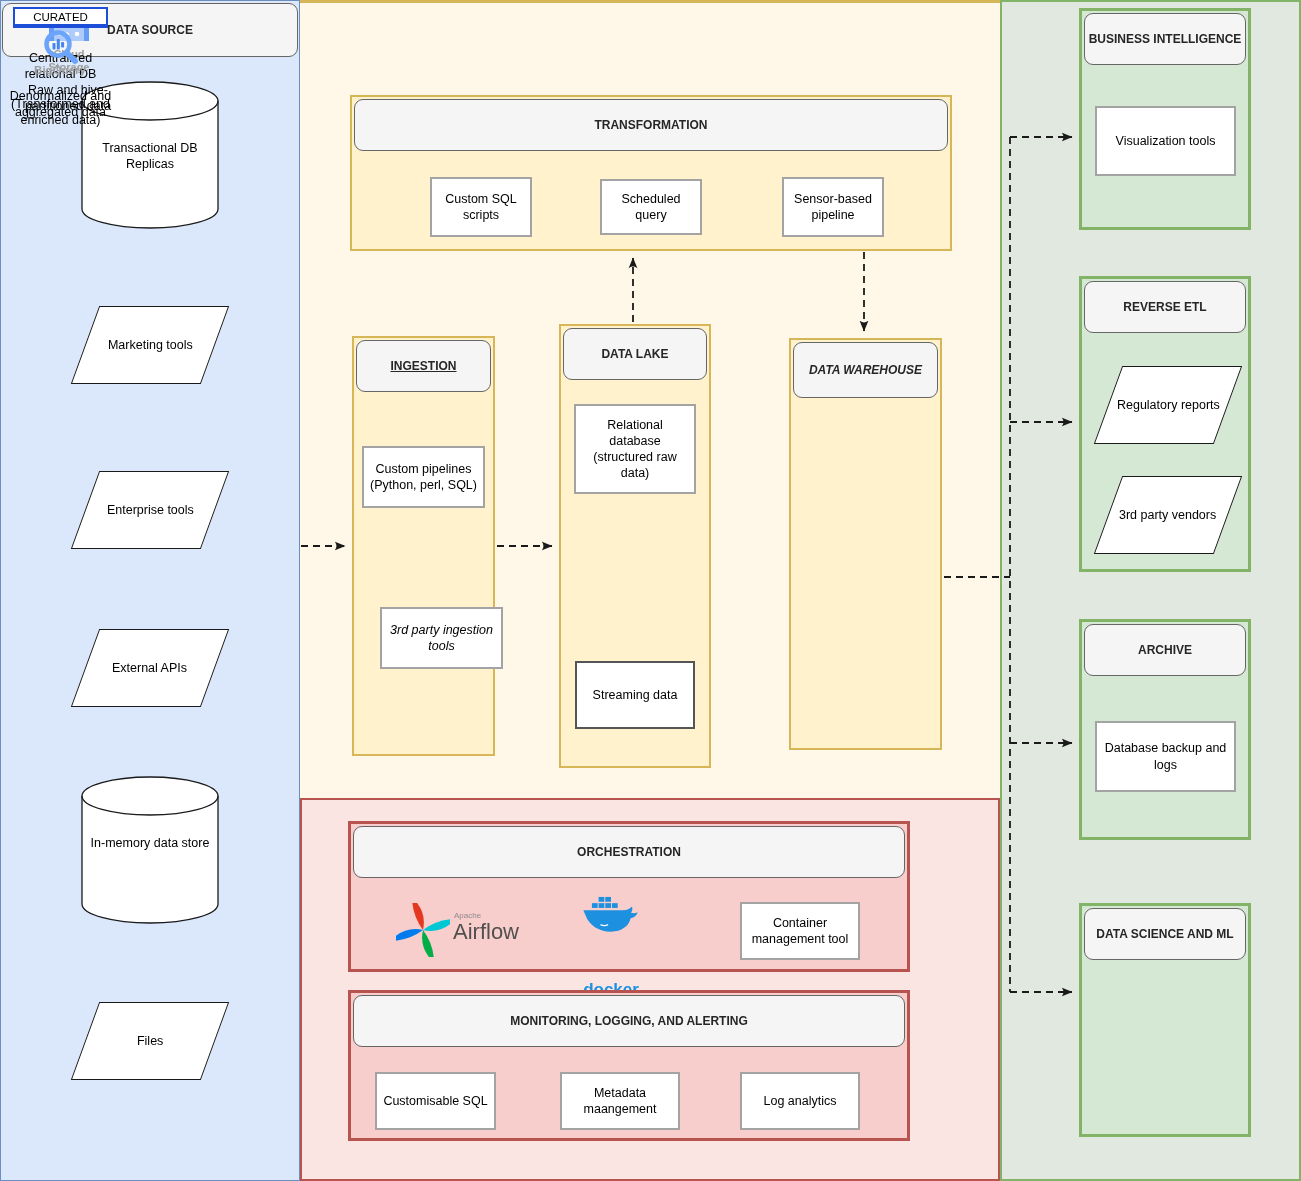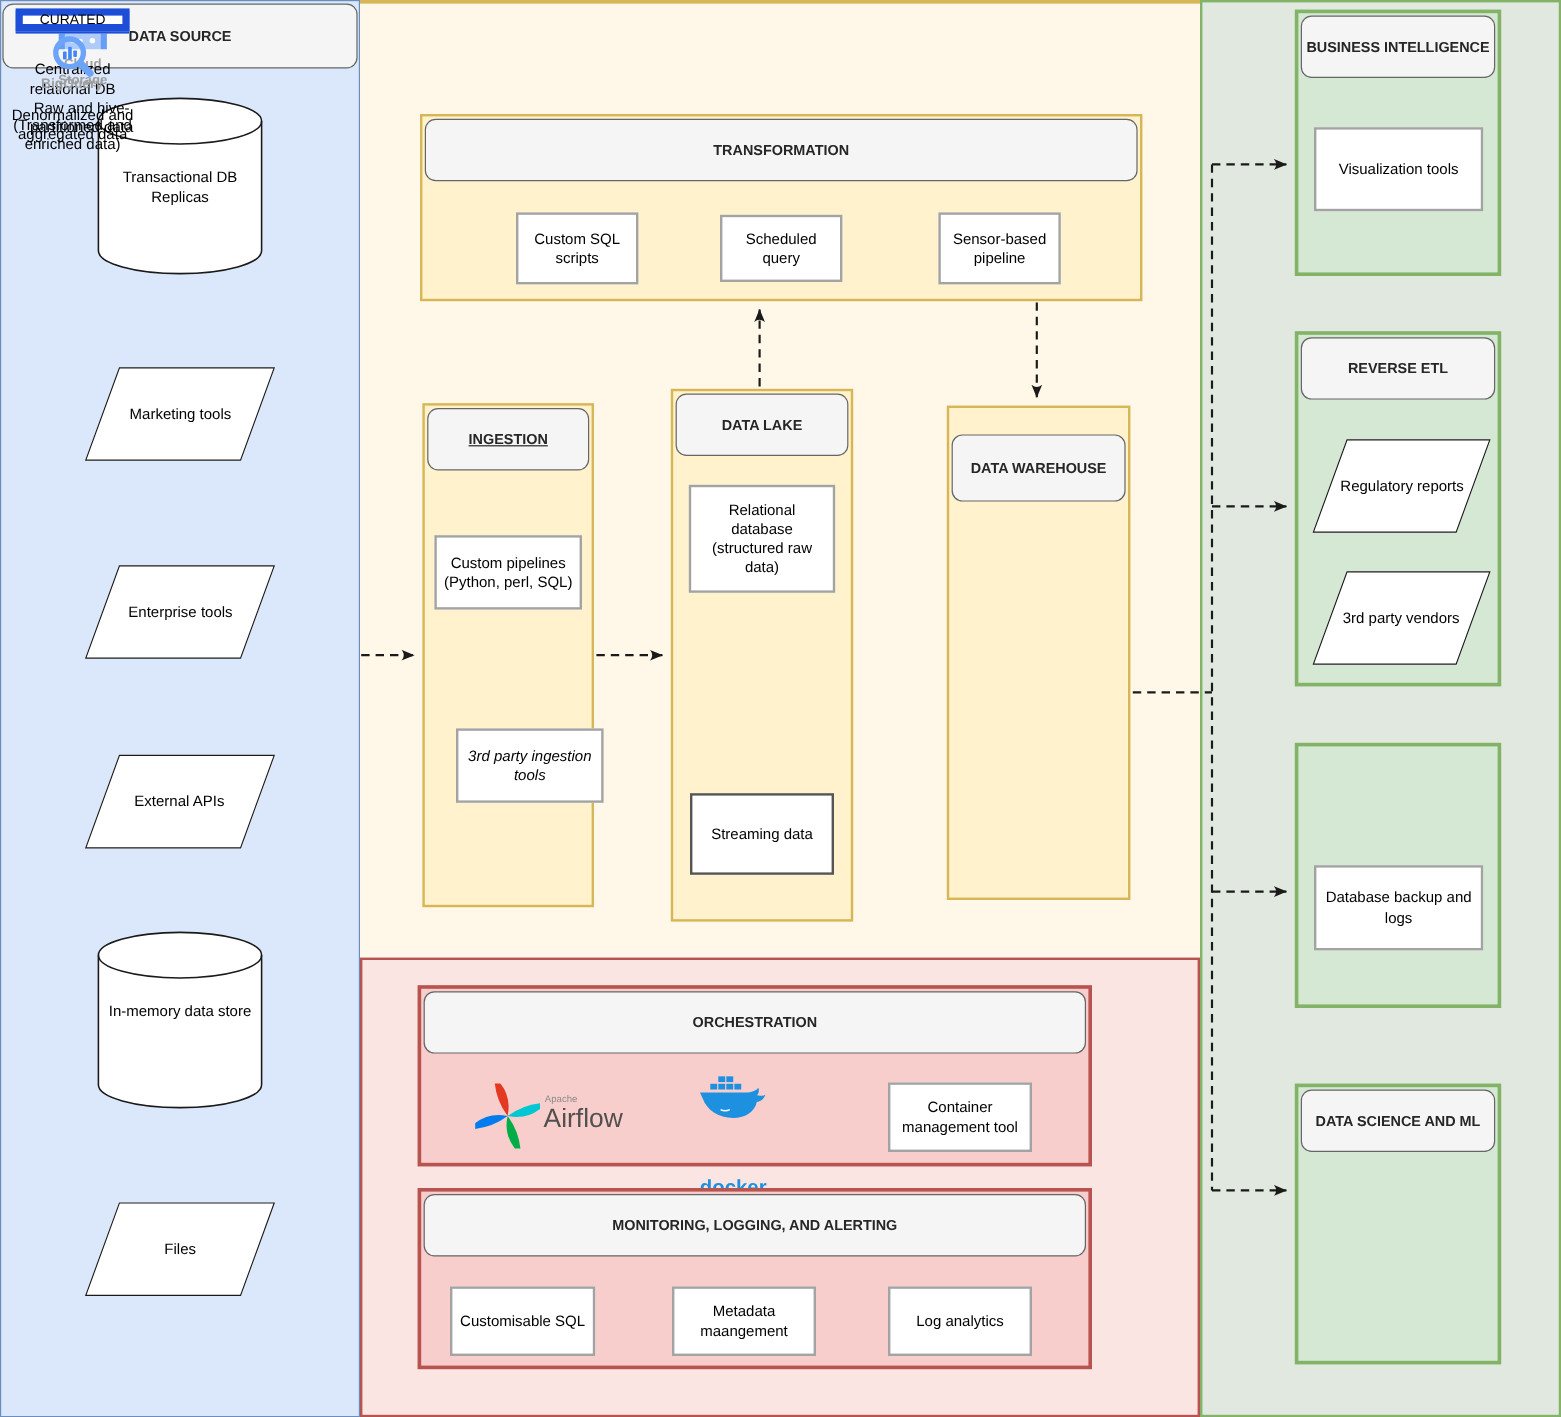--- a/index.html
+++ b/index.html
@@ -8,21 +8,21 @@
   .area,.cont,.hdr,.box,.tag,.cyl,.para,.node,.txt{position:absolute;box-sizing:border-box;}
   .hdr{background:#f5f5f5;border:1px solid #666;border-radius:9px;display:flex;align-items:center;
        justify-content:center;font-weight:bold;font-size:12px;color:#262626;text-align:center;}
   .box{background:#fff;border:2px solid #a3a3a3;display:flex;align-items:center;justify-content:center;
        font-size:12.5px;line-height:1.3;text-align:center;padding:3px 6px;}
   .whbox{background:#fff;border:1px solid #1a1a1a;}
   .para{background:#fff;border:1px solid #1a1a1a;transform:skewX(-20deg);display:flex;
         align-items:center;justify-content:center;}
   .para>span{transform:skewX(20deg);font-size:12.5px;text-align:center;line-height:1.3;}
   .cyl-label{position:absolute;left:8px;right:8px;top:40%;text-align:center;font-size:12.5px;line-height:1.3;}
-  .tag{background:#fff;border:6px solid #1d4ed8;font-size:11.5px;display:flex;align-items:center;
+  .tag{background:#fff;border:2px solid #1d4ed8;font-size:11.5px;display:flex;align-items:center;
        justify-content:center;}
   .txt{text-align:center;font-size:12.5px;line-height:1.3;}
   .gray{color:#9e9e9e;font-weight:bold;font-size:11px;line-height:1.15;text-align:center;}
   .overlay{position:absolute;left:0;top:0;pointer-events:none;}
 </style>
 </head>
 <body>
 
 <div id="canvas">
 
@@ -93,21 +93,21 @@
       <rect x="12" y="24.5" width="11" height="3" rx="1.5" fill="#ffffff"></rect>
       <circle cx="31" cy="26" r="2.3" fill="#ffffff"></circle>
     </svg>
     <div class="gray" style="position:absolute;left:34px;top:48px;width:70px;">Cloud Storage</div>
     <div class="txt" style="left:6px;top:82px;width:124px;">Raw and hive-partitioned data</div>
   </div>
 
   <div class="box" style="left:575px;top:661px;width:120px;height:68px;border-color:#555;">Streaming data</div>
 
   <div class="cont" style="left:789px;top:338px;width:153px;height:412px;background:#fff2cc;border:2px solid #d6b656;"></div>
-  <div class="hdr" style="left:793px;top:362px;width:145px;height:56px;">DATA WAREHOUSE</div>
+  <div class="hdr" style="left:793px;top:342px;width:145px;height:56px;font-style:italic;">DATA WAREHOUSE</div>
 
   <div class="whbox" style="left:807px;top:427px;width:121px;height:146px;">
     <div class="tag" style="left:13px;top:9px;width:95px;height:19px;">INTERMEDIATE</div>
     <div class="txt" style="left:2px;top:50px;width:117px;">Centralized relational DB</div>
     <div class="txt" style="left:2px;top:96px;width:117px;">(Transformed and enriched data)</div>
   </div>
 
   <div class="whbox" style="left:807px;top:597px;width:121px;height:146px;">
     <div class="tag" style="left:13px;top:7px;width:95px;height:19px;">CURATED</div>
     <svg width="40" height="40" viewBox="0 0 40 40" style="position:absolute;left:41px;top:27px;">
@@ -168,20 +168,21 @@
   <div class="cont" style="left:1079px;top:276px;width:172px;height:296px;background:#d5e8d4;border:3px solid #82b366;"></div>
   <div class="hdr" style="left:1084px;top:281px;width:162px;height:52px;">REVERSE ETL</div>
   <div class="para" style="left:1108px;top:366px;width:120px;height:78px;">
     <span>Regulatory reports</span>
   </div>
   <div class="para" style="left:1108px;top:476px;width:120px;height:78px;">
     <span>3rd party vendors</span>
   </div>
 
   <div class="cont" style="left:1079px;top:619px;width:172px;height:221px;background:#d5e8d4;border:3px solid #82b366;"></div>
+  <div class="hdr" style="left:1084px;top:624px;width:162px;height:52px;">ARCHIVE</div>
   <div class="box" style="left:1095px;top:721px;width:141px;height:71px;">Database backup and logs</div>
 
   <div class="cont" style="left:1079px;top:903px;width:172px;height:234px;background:#d5e8d4;border:3px solid #82b366;"></div>
   <div class="hdr" style="left:1084px;top:908px;width:162px;height:52px;">DATA SCIENCE AND ML</div>
 
   <svg class="overlay" width="1301" height="1181" viewBox="0 0 1301 1181">
     <defs>
       <marker id="ah" markerWidth="13" markerHeight="11" refX="10.5" refY="5" orient="auto" markerUnits="userSpaceOnUse">
         <path d="M0,0.5 L11,5 L0,9.5 C2.6,6.6 2.6,3.4 0,0.5 Z" fill="#1a1a1a"></path>
       </marker>

